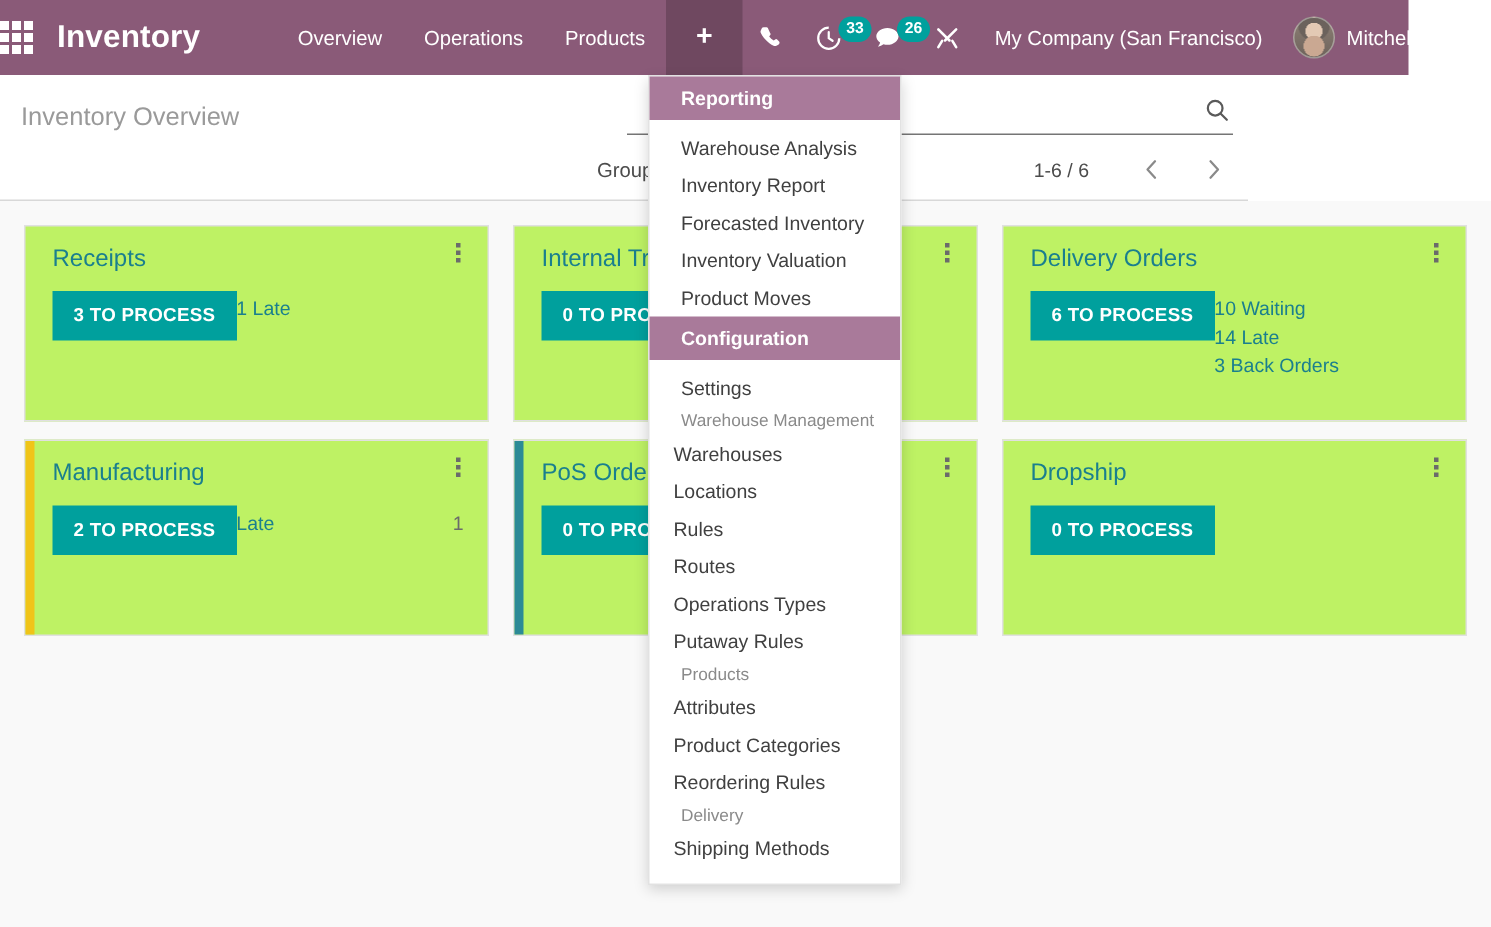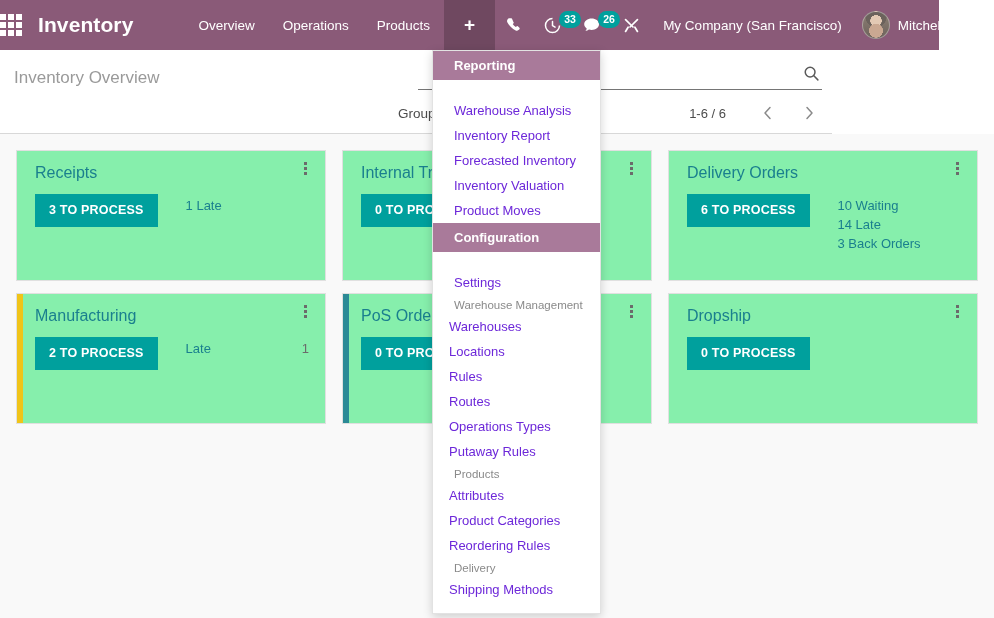--- a/index.html
+++ b/index.html
@@ -193,21 +193,21 @@
     padding: 10px 8px;
     display: flex;
     flex-wrap: wrap;
     align-content: flex-start;
     gap: 0;
   }
   .k-col { width: 33.333%; padding: 6px 8px; }
 
   .k-card {
     position: relative;
-    background: #86efac;
+    background: #bef264;
     border: 1px solid #e0e0e0;
     min-height: 131px;
     padding: 12px 16px 14px 18px;
     cursor: pointer;
   }
   .k-card .stripe {
     position: absolute;
     left: 0; top: 0; bottom: 0;
     width: 6px;
   }
@@ -240,21 +240,20 @@
     font-weight: bold;
     letter-spacing: .2px;
     padding: 10px 14px;
     border: none;
     white-space: nowrap;
     cursor: pointer;
     line-height: 1;
     font-family: "Liberation Sans", sans-serif;
   }
   .k-stats {
-    margin-left: 28px;
     padding-top: 3px;
     flex: 1;
     font-size: 13px;
     color: #1a7f8e;
   }
   .k-stat {
     display: flex;
     justify-content: space-between;
     line-height: 1.45;
     cursor: pointer;
@@ -272,26 +271,26 @@
     box-shadow: 0 3px 9px rgba(0,0,0,.17);
     padding-bottom: 11px;
     z-index: 50;
   }
   .dd-section {
     background: #a97a9a;
     color: #ffffff;
     font-size: 13px;
     font-weight: bold;
     padding: 7px 0 7px 21px;
-    margin-bottom: 18px;
+    margin-bottom: 6px;
     cursor: default;
   }
   .dd-item {
     font-size: 13px;
-    color: #6d28d9;
+    color: #404040;
     padding: 5px 0 5px 21px;
     white-space: nowrap;
     cursor: pointer;
   }
   .dd-sublabel {
     font-size: 11.5px;
     color: #8a8a8a;
     padding: 4px 0 3px 21px;
     white-space: nowrap;
     cursor: default;

